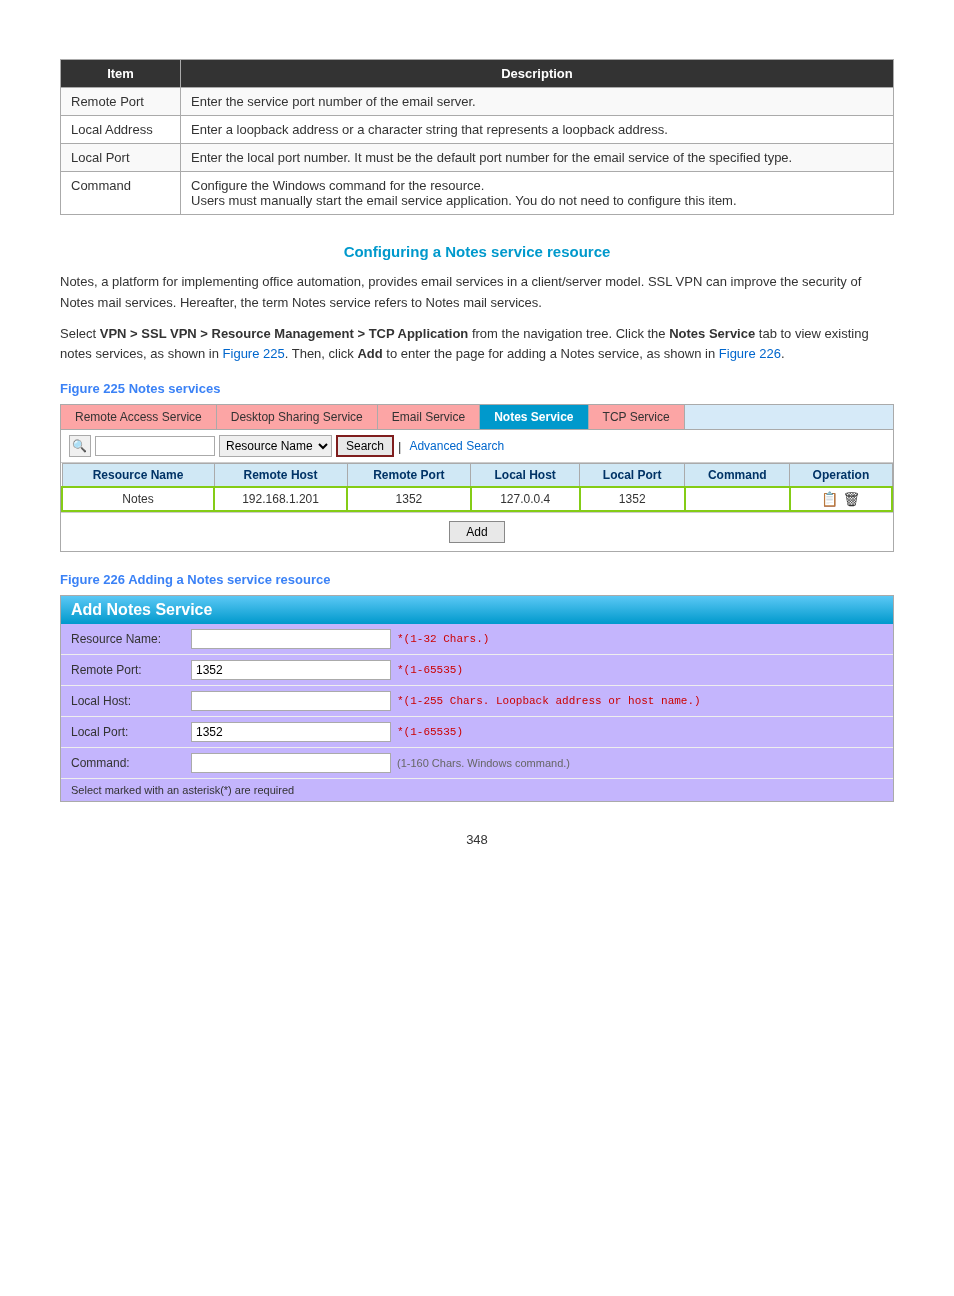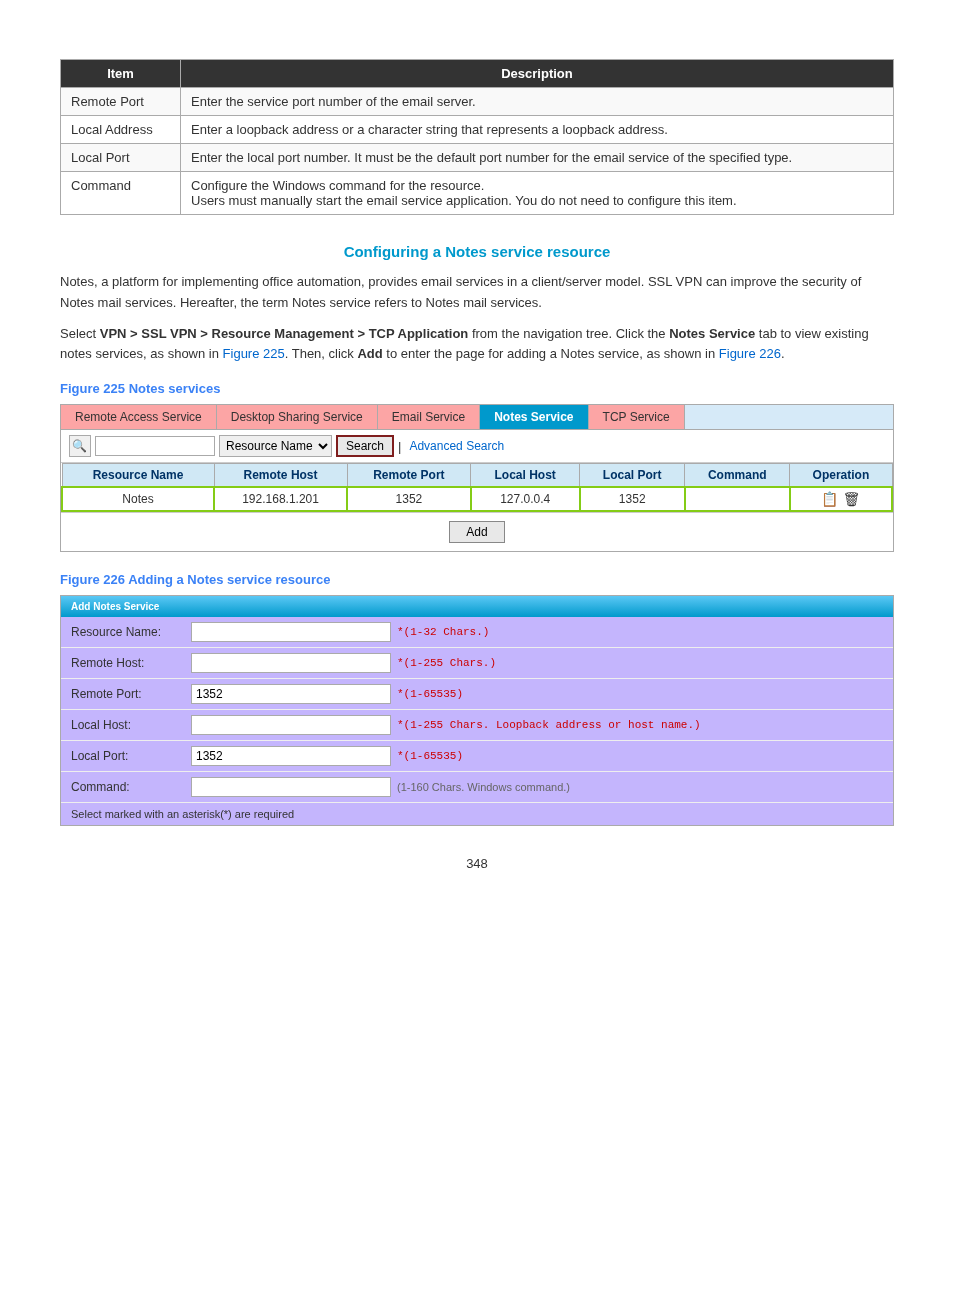--- a/index.html
+++ b/index.html
@@ -171,21 +171,21 @@
 
     
     .form-mockup {
       border: 1px solid #aaa;
       margin-bottom: 20px;
     }
     .form-header {
       background: linear-gradient(to bottom, #5bc8f5, #0099cc);
       color: #fff;
       font-weight: bold;
-      font-size: 10px;
+      font-size: 16px;
       padding: 5px 10px;
     }
     .form-body {
       background: #c4b5fd;
     }
     .form-row {
       display: flex;
       align-items: center;
       border-bottom: 1px solid #eee;
       padding: 5px 10px;
@@ -347,25 +347,20 @@
 <div class="form-mockup">
   <div class="form-header">Add Notes Service</div>
   <div class="form-body">
 
     <div class="form-row">
       <span class="form-label">Resource Name:</span>
       <input class="form-input" type="text" value="" style="">
       <span class="form-hint">*(1-32 Chars.)</span>
     </div>
 
-    <div class="form-row">
-      <span class="form-label">Remote Host:</span>
-      <input class="form-input" type="text" value="" style="">
-      <span class="form-hint">*(1-255 Chars.)</span>
-    </div>
 
     <div class="form-row">
       <span class="form-label">Remote Port:</span>
       <input class="form-input" type="text" value="1352" style="">
       <span class="form-hint">*(1-65535)</span>
     </div>
 
     <div class="form-row">
       <span class="form-label">Local Host:</span>
       <input class="form-input" type="text" value="" style="">

